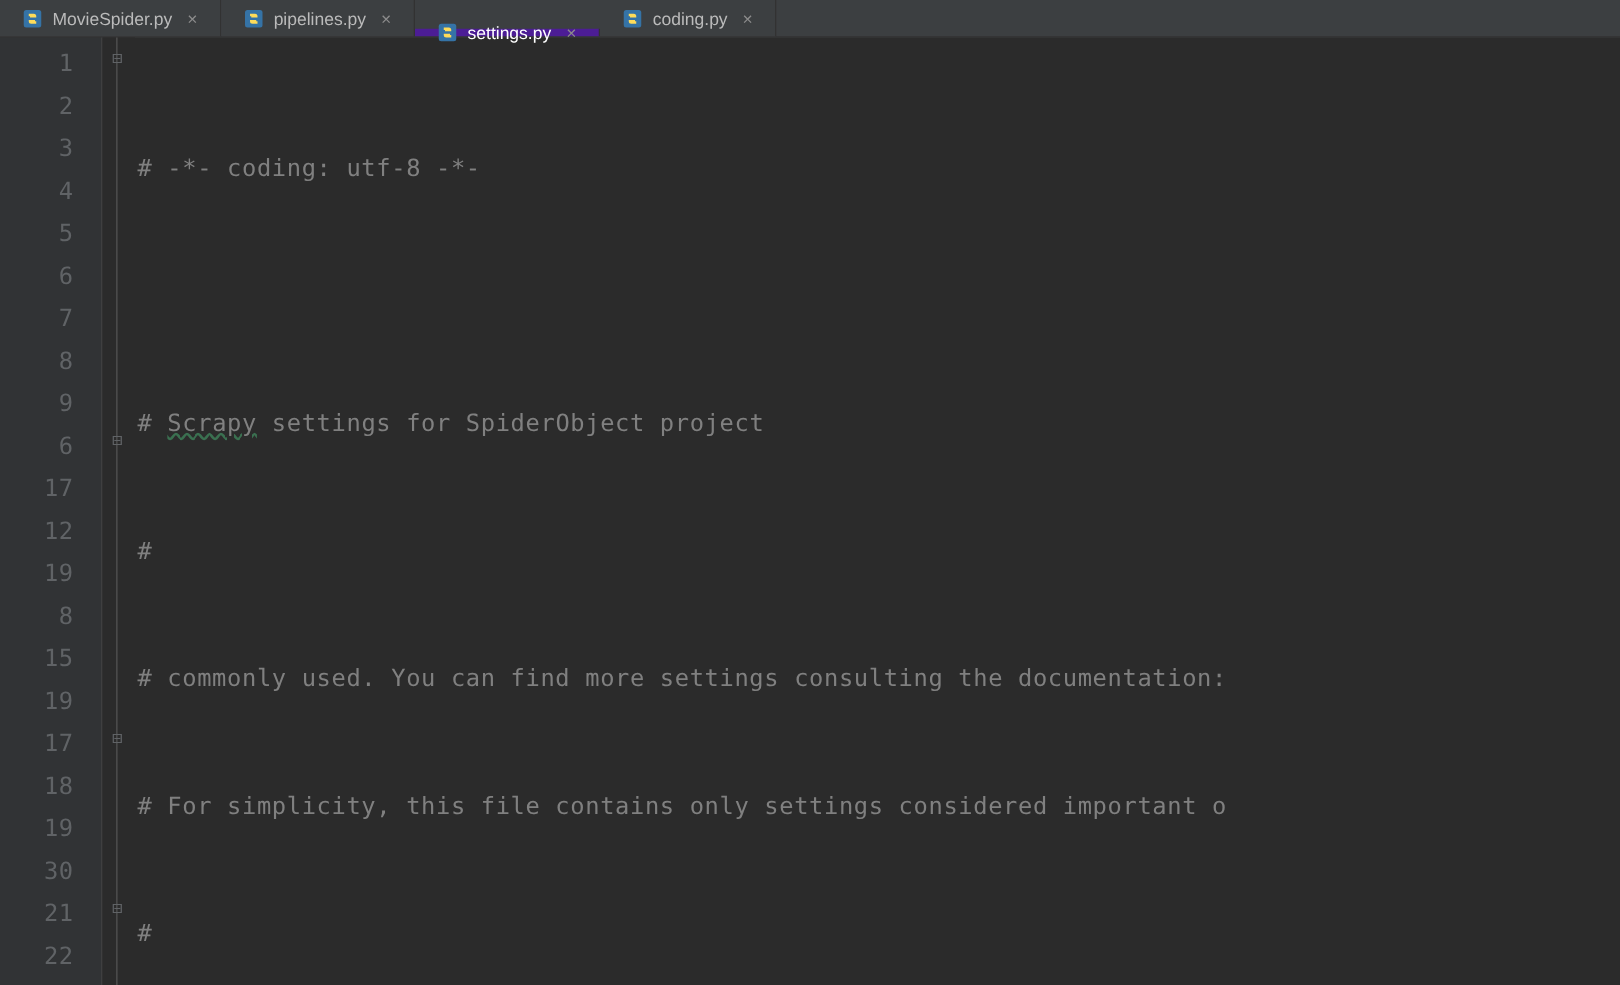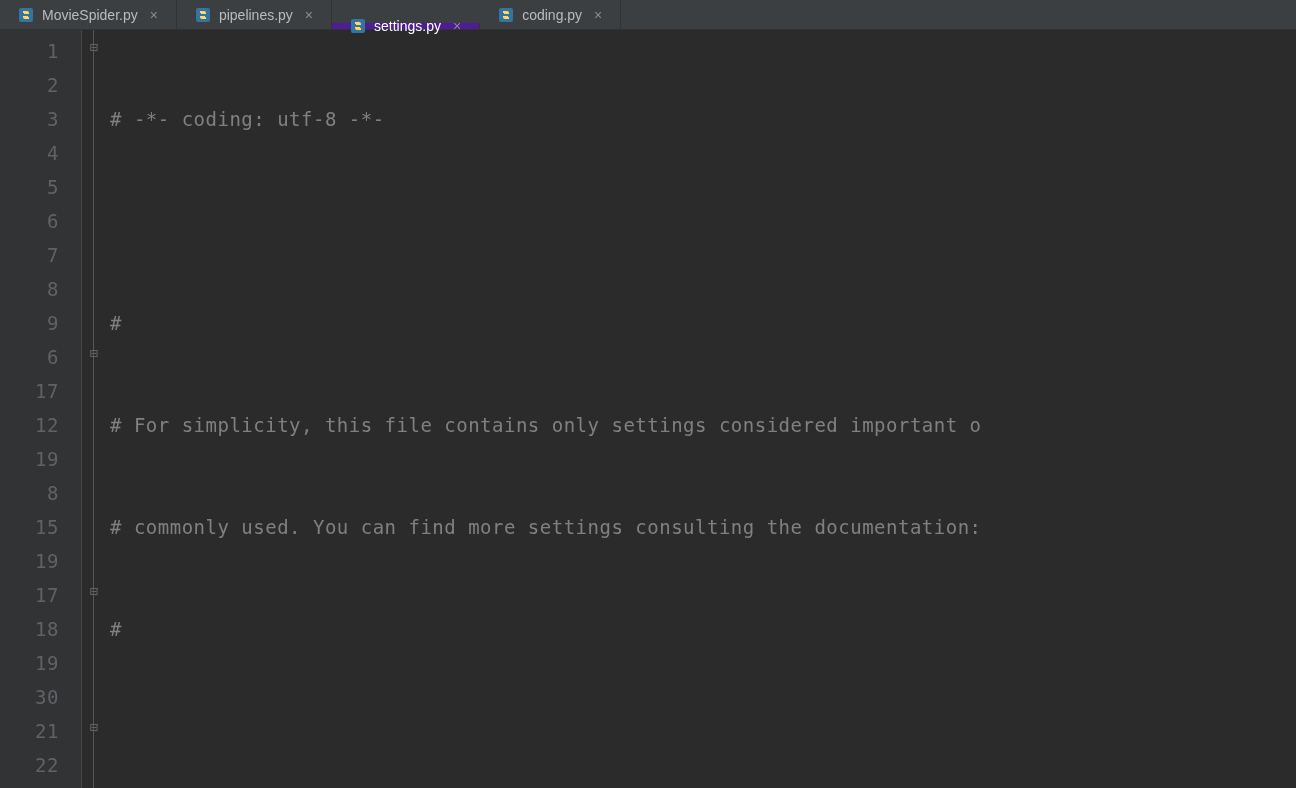--- a/index.html
+++ b/index.html
@@ -87,21 +87,21 @@
     .fold-line {
       position: absolute;
       left: 11px;
       width: 1px;
       background: #555;
       top: 0;
       bottom: 0;
     }
     .code {
       flex: 1;
-      padding-top: 4px;
+      padding-top: 20px;
       padding-left: 2px;
       line-height: 34px;
       white-space: pre;
       overflow: hidden;
       position: relative;
     }
     .code-line {
       height: 34px;
     }
     .comment { color: #808080; }
@@ -189,23 +189,24 @@
   <div class="fold-gutter">
     <div class="fold-line"></div>
     <div class="fold-marker" style="top:11px">⊟</div>
     <div class="fold-marker" style="top:317px">⊟</div>
     <div class="fold-marker" style="top:555px">⊟</div>
     <div class="fold-marker" style="top:691px">⊟</div>
   </div>
   <div class="code">
     <div class="code-line"><span class="comment"># -*- coding: utf-8 -*-</span></div>
     <div class="code-line"></div>
+    <div class="code-line"><span class="comment"><span># </span><span class="typo">Scrapy</span><span> settings for SpiderObject project</span></span></div>
     <div class="code-line"><span class="comment">#</span></div>
+    <div class="code-line"><span class="comment"># commonly used. You can find more settings consulting the documentation:</span></div>
     <div class="code-line"><span class="comment"># For simplicity, this file contains only settings considered important o</span></div>
-    <div class="code-line"><span class="comment"># commonly used. You can find more settings consulting the documentation:</span></div>
     <div class="code-line"><span class="comment">#</span></div>
     
     
     
     
     
     
     
     
     

